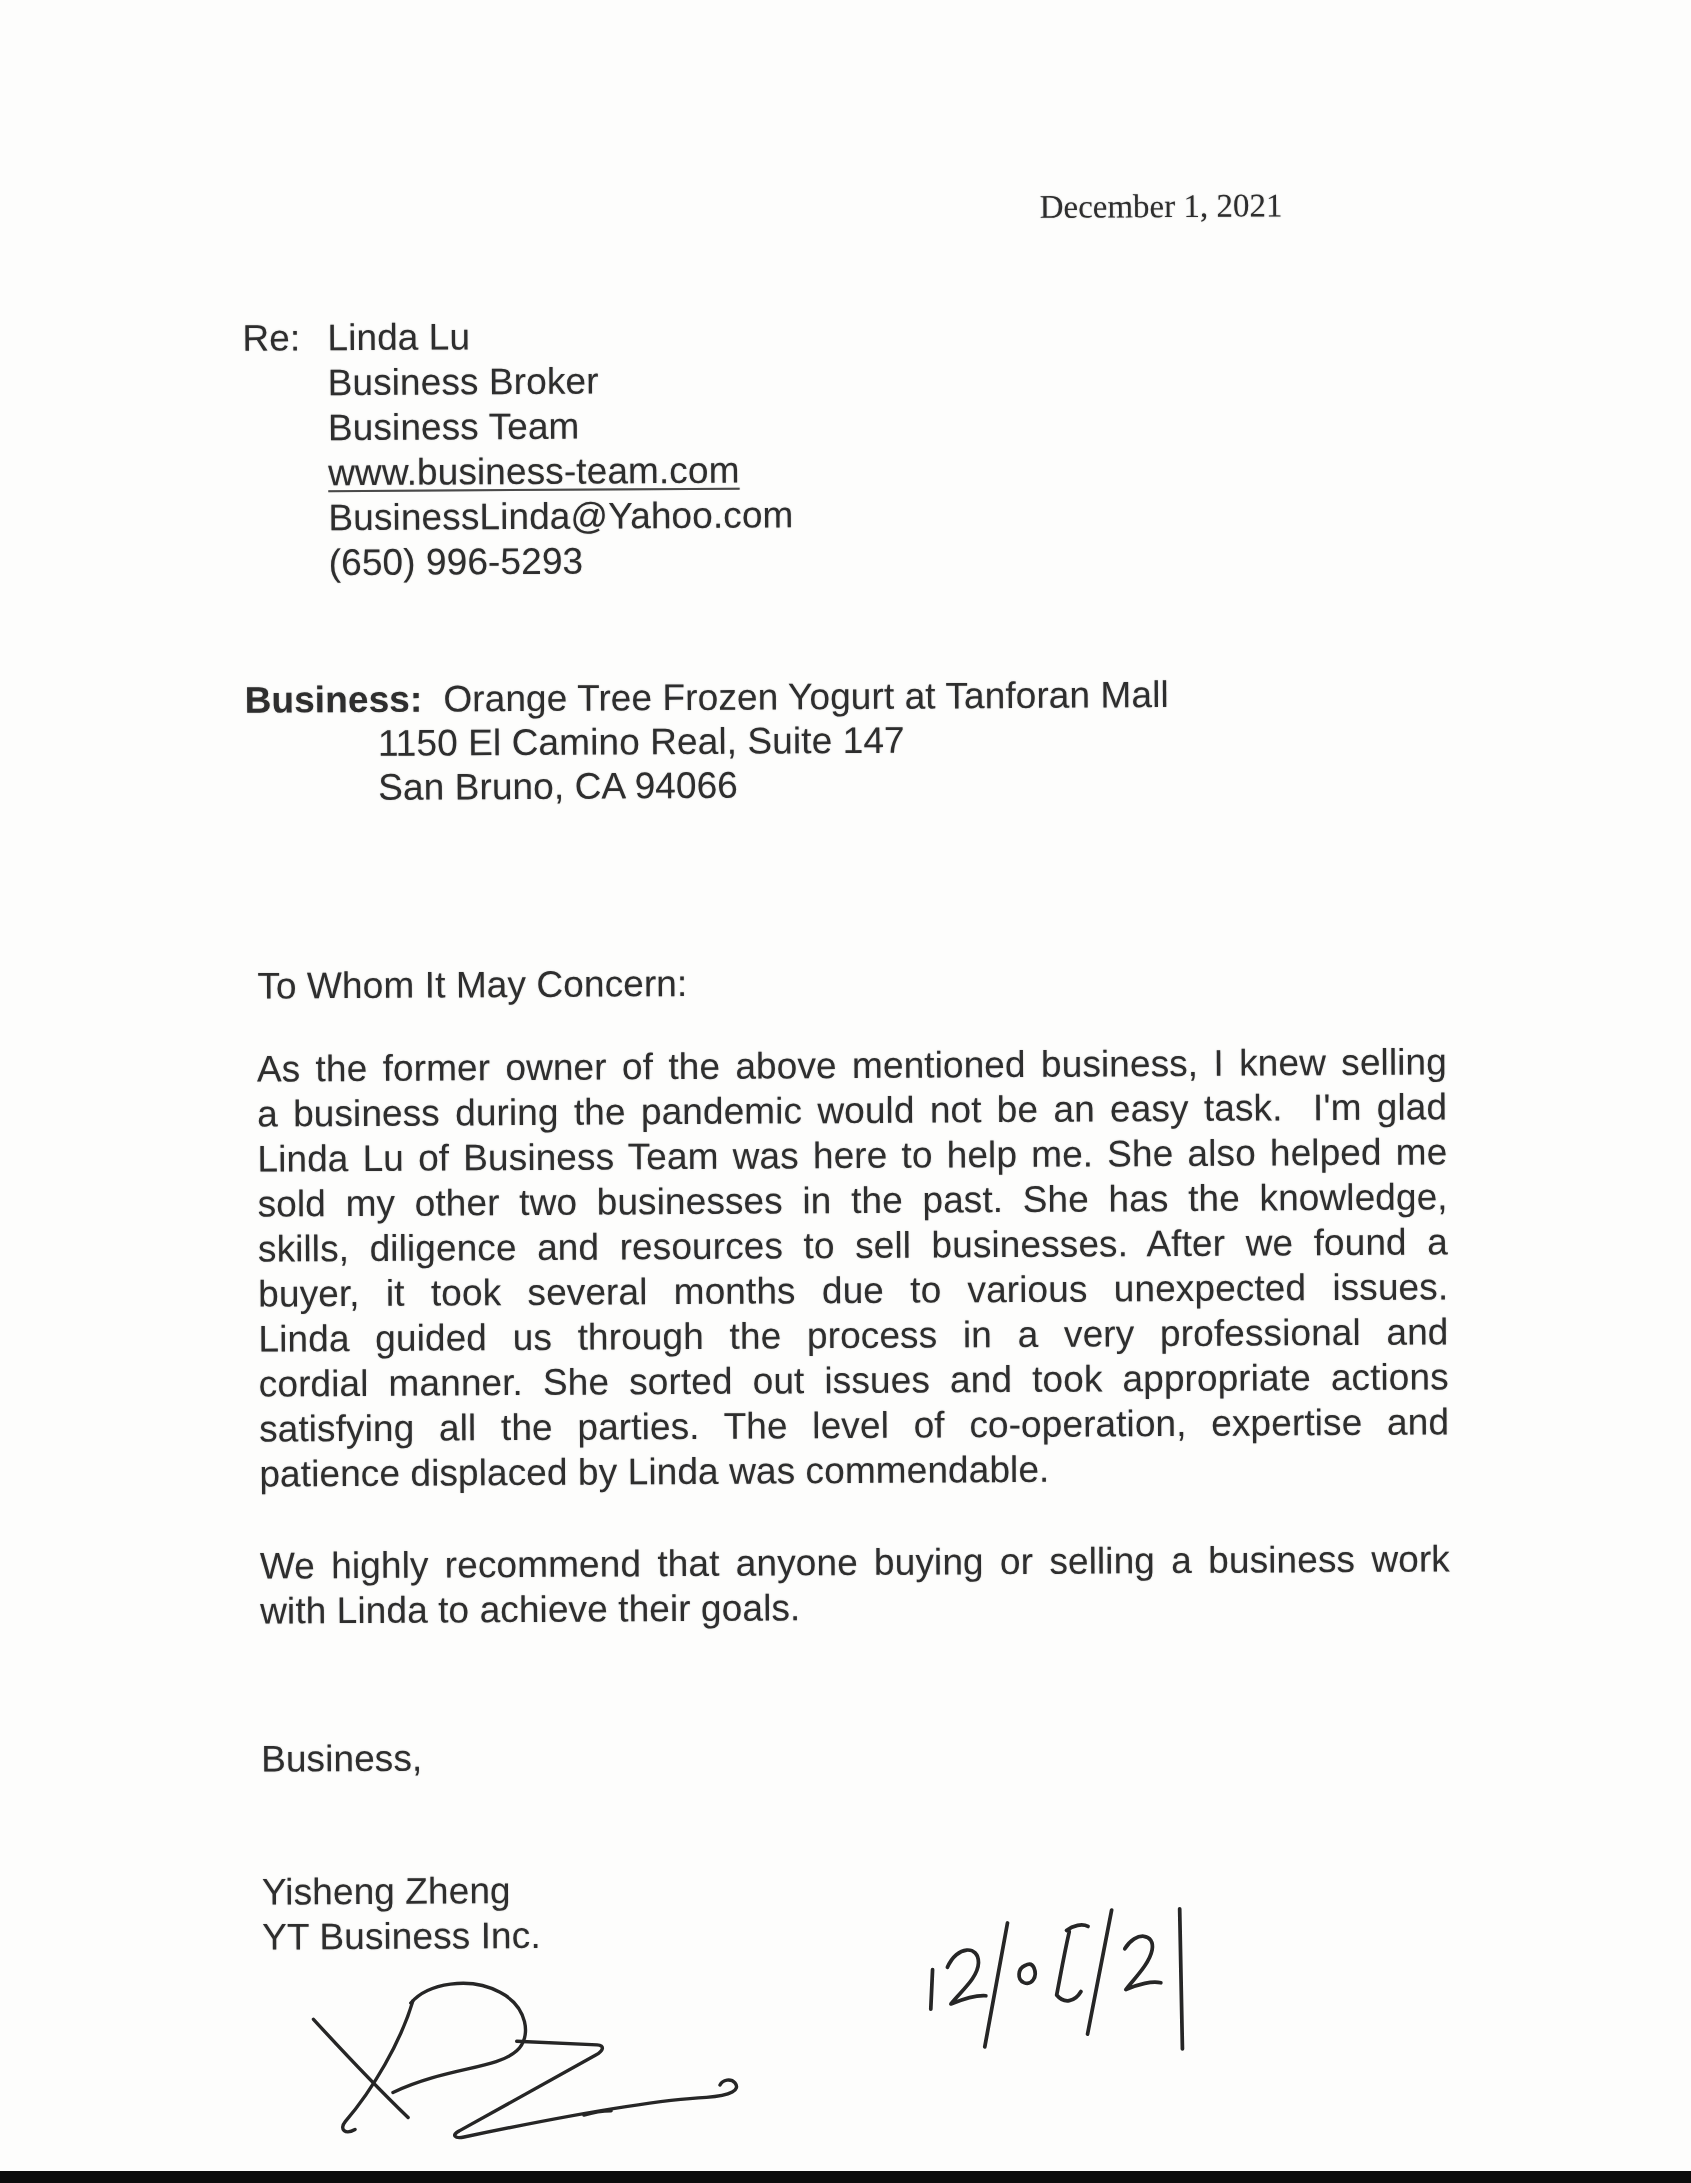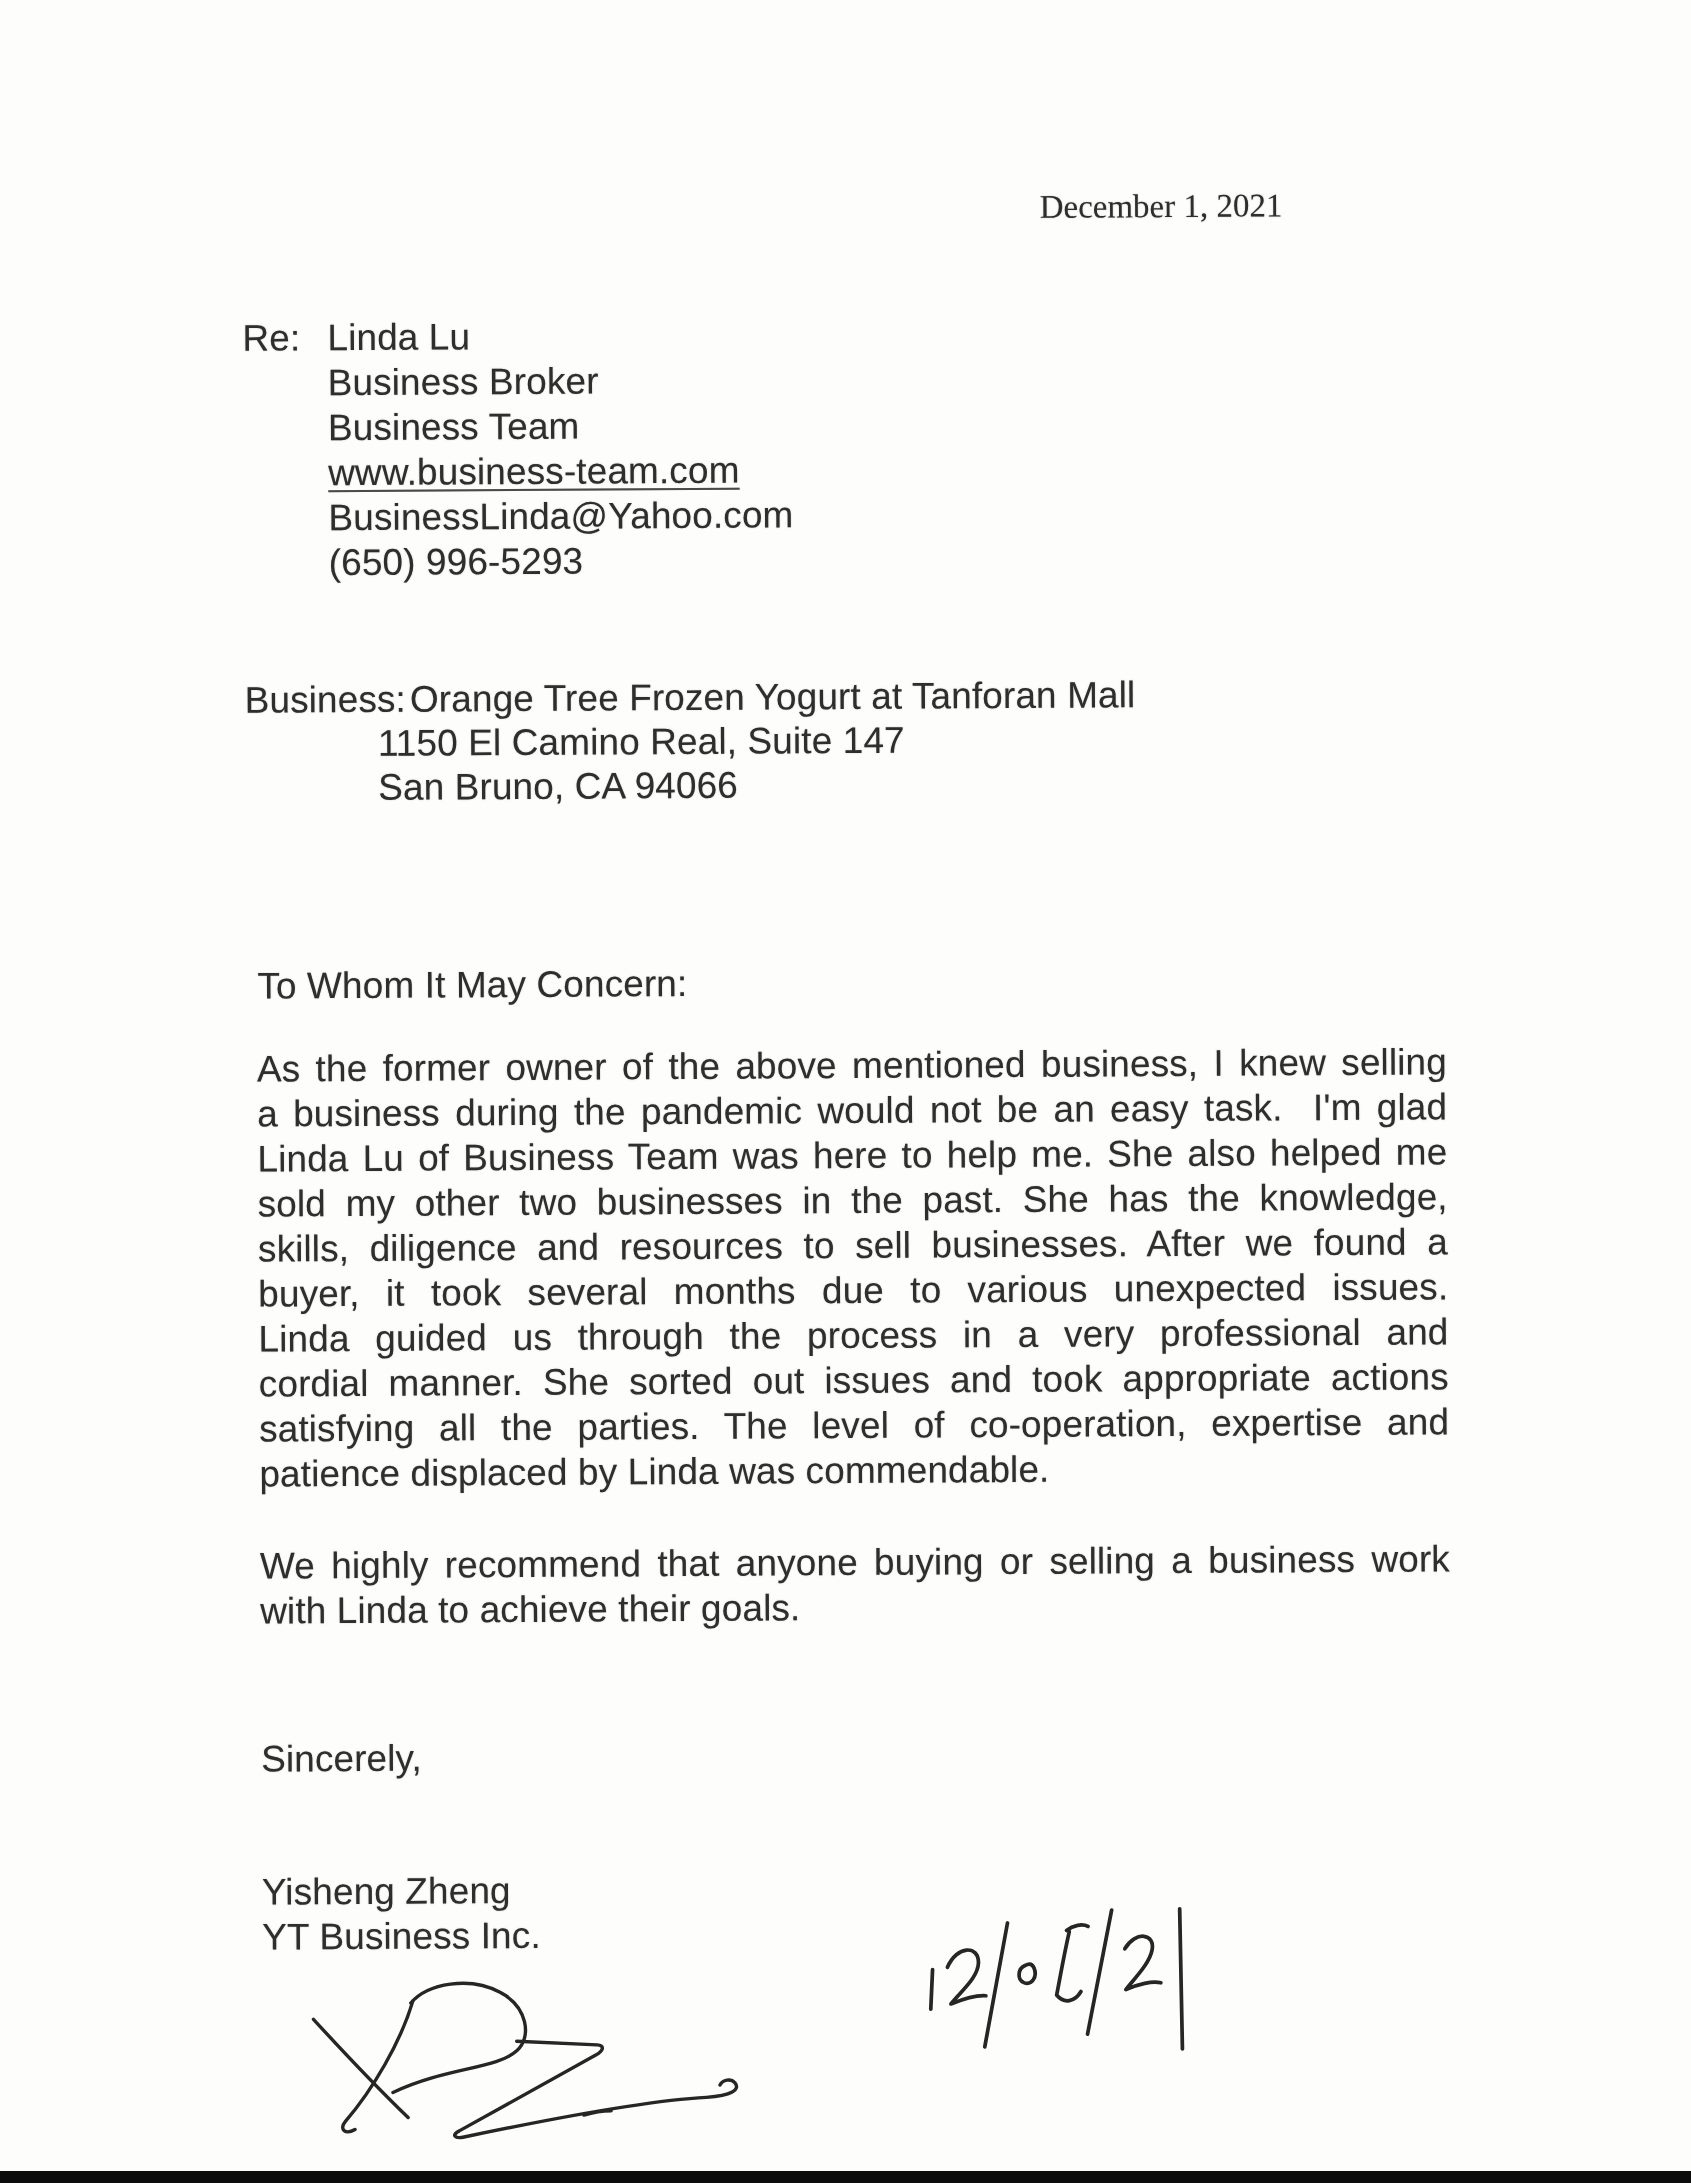--- a/index.html
+++ b/index.html
@@ -36,21 +36,21 @@
   .re-block { position: absolute; left: 247px; top: 312px; display: flex; }
   .re-label { width: 85px; }
   .re-lines div { white-space: nowrap; }
   .u {
     text-decoration: underline;
     text-decoration-thickness: 2px;
     text-underline-offset: 4.8px;
     text-decoration-color: #4a4a4a;
   }
   .biz { position: absolute; left: 247px; top: 675px; line-height: 44px; }
-  .biz .lbl { margin-right: 4px; }
+  .biz .lbl { margin-right: 21px; font-weight: bold; }
   .biz-addr { padding-left: 133px; }
   .salutation { position: absolute; left: 258px; top: 960px; }
   .para { position: absolute; left: 257px; width: 1190px; white-space: normal; }
   .p1 { top: 1043px; }
   .p2 { top: 1540px; }
   .para .jline {
     text-align: justify;
     text-align-last: justify;
     white-space: normal;
     height: 45px;
@@ -119,21 +119,21 @@
         <div class="jline">cordial manner. She sorted out issues and took appropriate actions</div>
         <div class="jline">satisfying all the parties. The level of co-operation, expertise and</div>
         <div class="jline last">patience displaced by Linda was commendable.</div>
       </div>
 
     <div class="para p2 txt">
         <div class="jline">We highly recommend that anyone buying or selling a business work</div>
         <div class="jline last">with Linda to achieve their goals.</div>
       </div>
 
-    <div class="closing txt">Sincerely,</div>
+    <div class="closing txt">Business,</div>
 
     <div class="signer txt">
       <div>Yisheng Zheng</div>
       <div>YT Business Inc.</div>
     </div>
 
     <svg class="sig-svg" viewBox="0 0 700 260" role="img" aria-label="Handwritten signature of Yisheng Zheng">
       <path d="M 178 52 C 160 112, 118 182, 78 228 C 68 240, 78 248, 92 240"></path>
       <path d="M 32 78 C 70 120, 122 176, 170 223"></path>
       <path d="M 175 55 C 200 26, 262 16, 306 40 C 346 61, 353 106, 330 126 C 300 153, 228 149, 148 186"></path>

